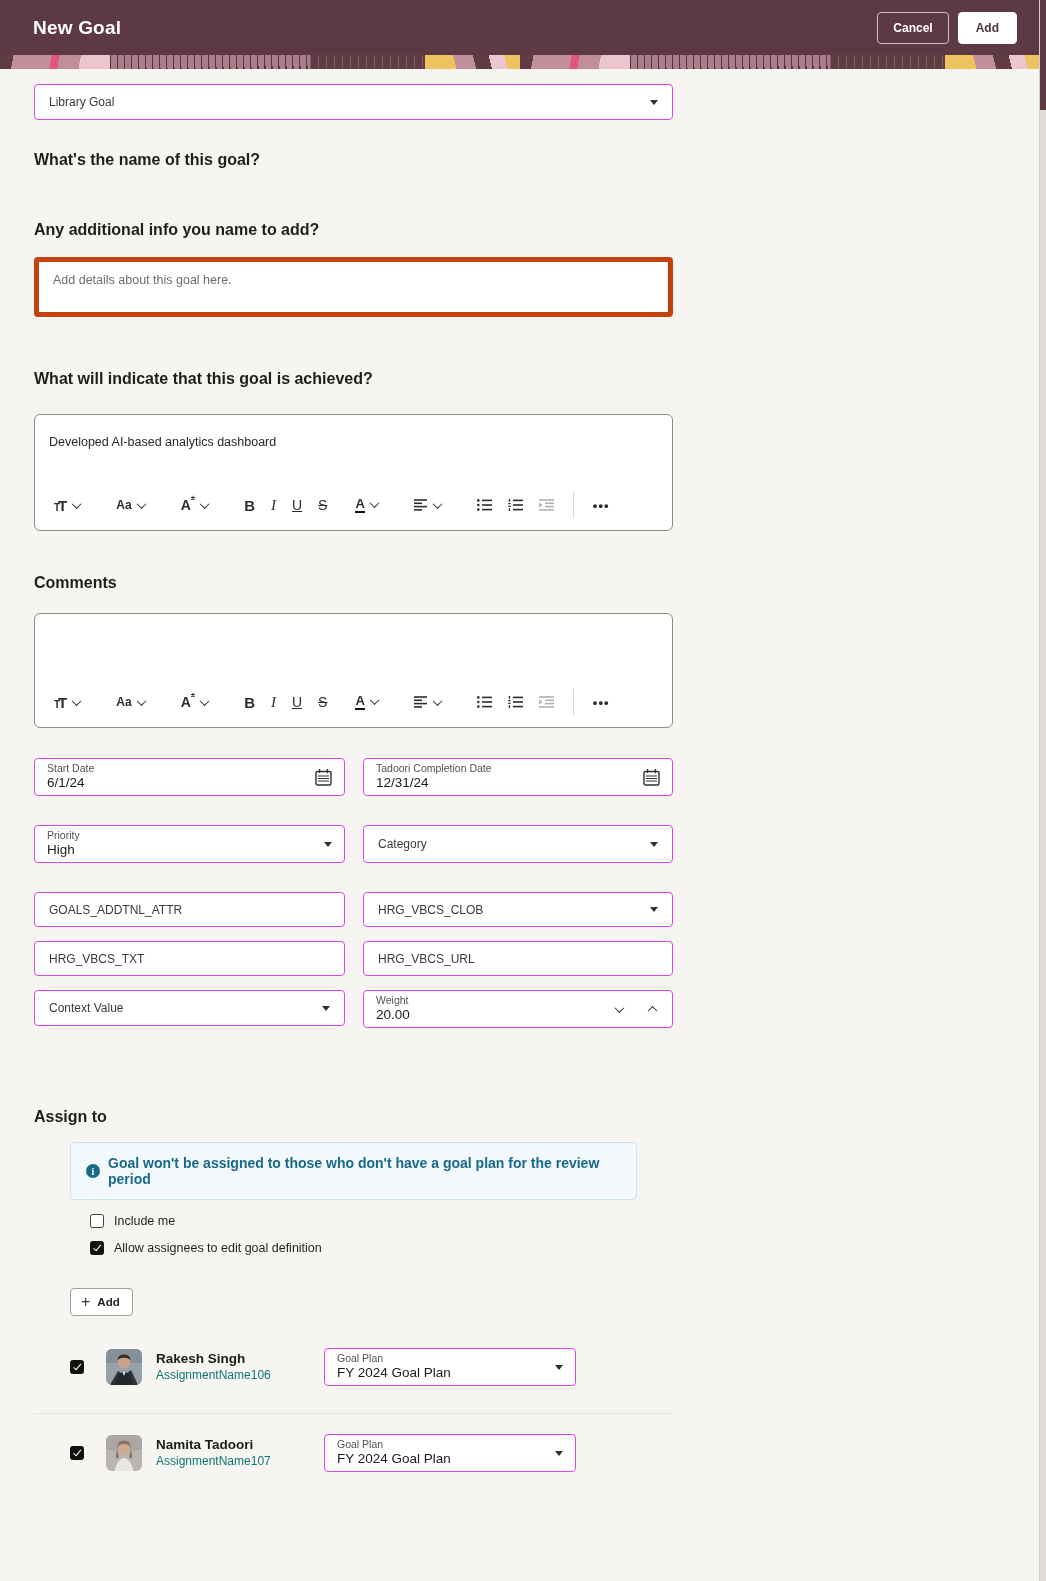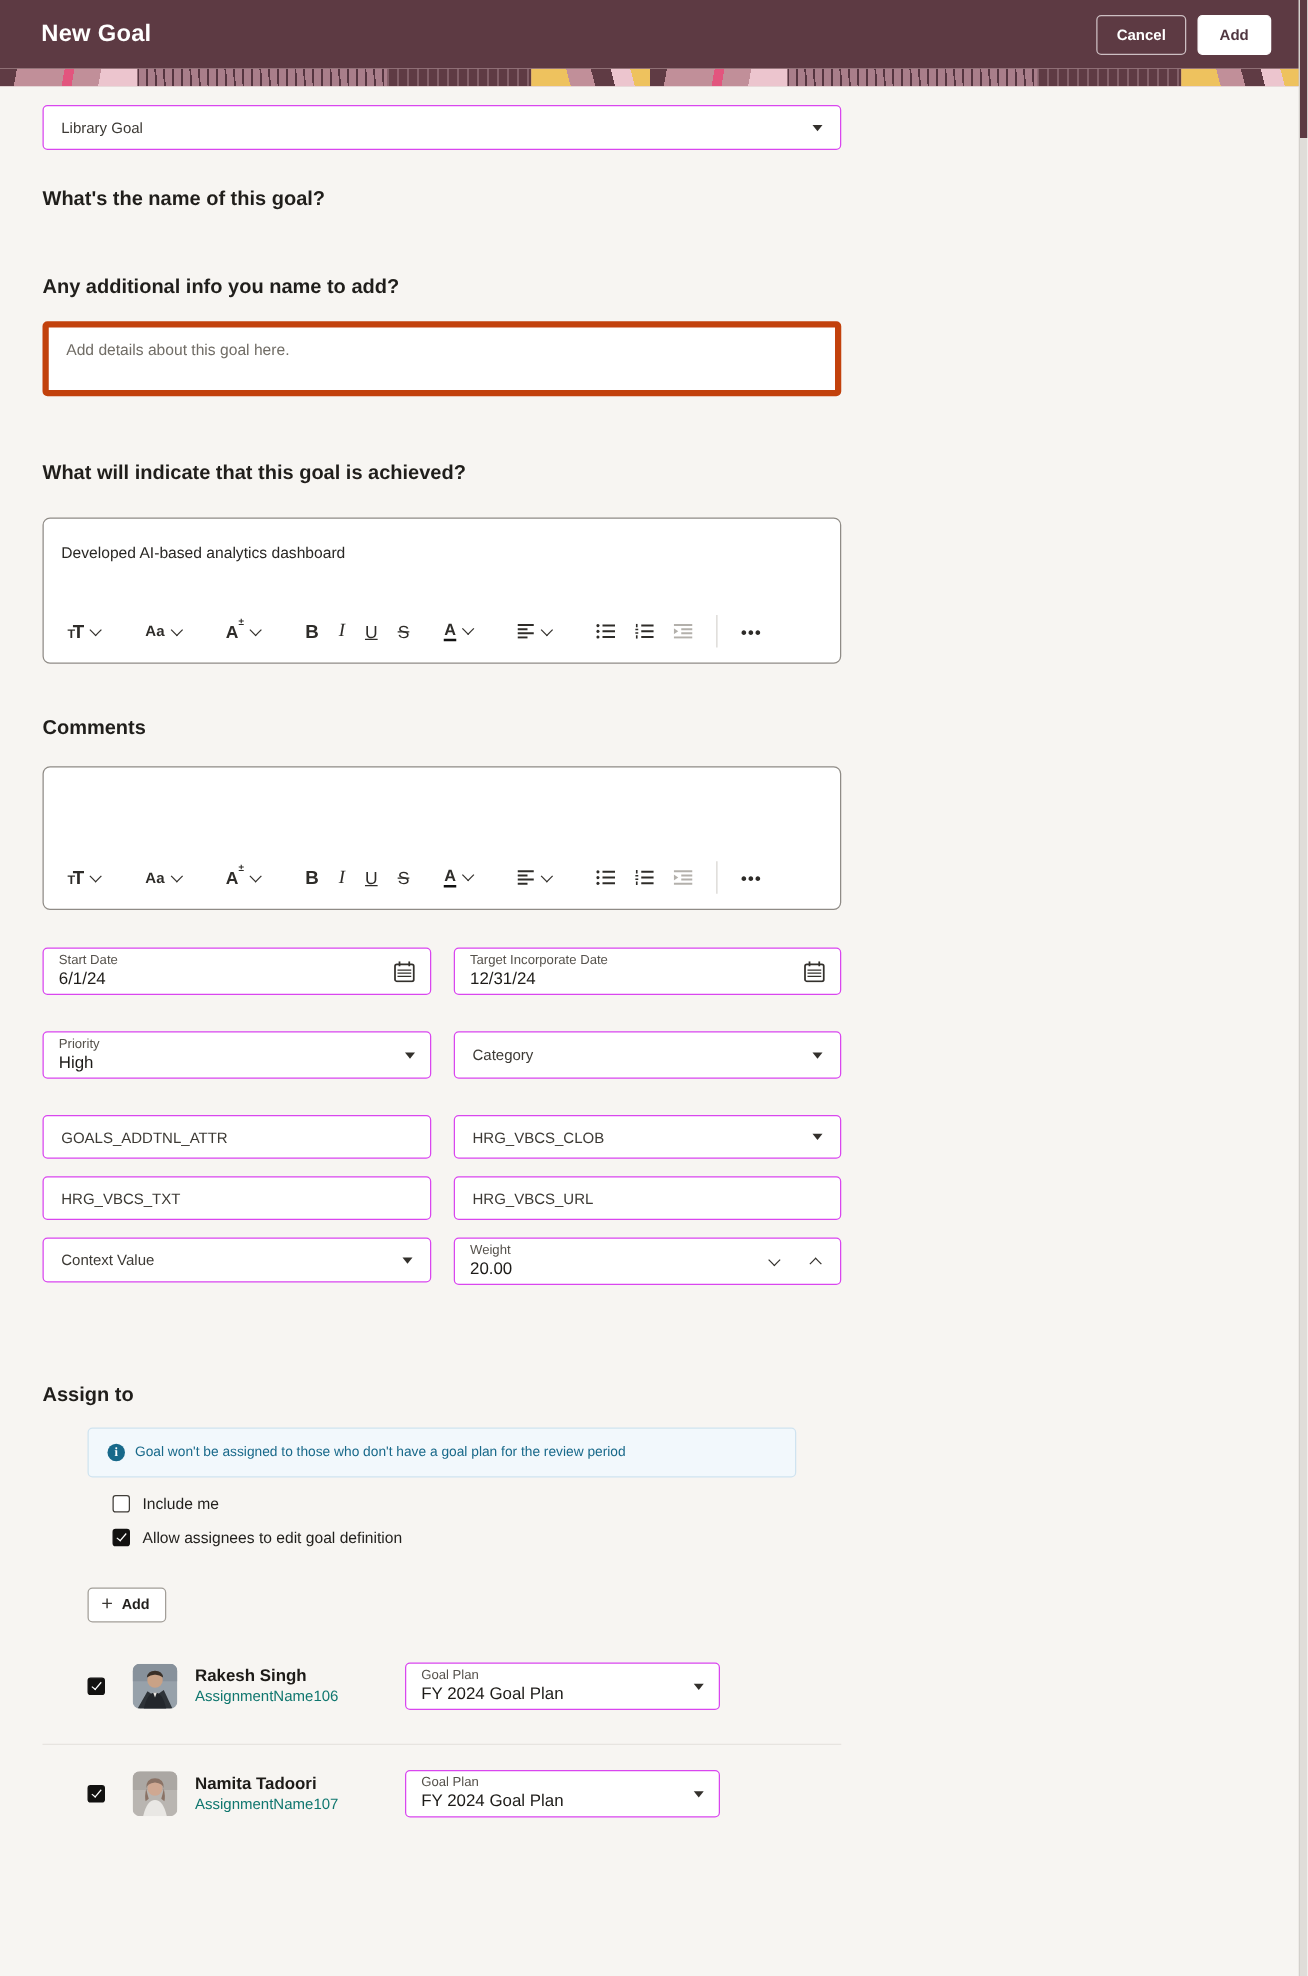--- a/index.html
+++ b/index.html
@@ -112,21 +112,21 @@
   .g-strike { font-size:14px; text-decoration:line-through; }
   .g-color { font-size:13px; font-weight:bold; border-bottom:2.5px solid #111; line-height:1.05; }
   .tb-divider { width:1px; height:26px; background:#d8d5d1; margin:0 8px; }
   .g-more { font-size:13px; font-weight:bold; letter-spacing:1px; }
   .tb-svg { display:block; }
   
   .banner {
     margin-left:36px; width:567px; background:#f2f8fc; border:1px solid #cfe3f0; border-radius:4px;
     padding:12px 15px; display:flex; align-items:center; gap:8px;
   }
-  .banner-text { font-size:11px; font-weight:normal; color:#18698a; }
+  .banner-text { font-size:14px; font-weight:bold; color:#18698a; }
   .info-icon {
     width:14px; height:14px; border-radius:50%; background:#18698a; color:#fff;
     font-size:10px; font-weight:bold; display:flex; align-items:center; justify-content:center;
     font-family:"Liberation Serif", serif; flex:0 0 14px;
   }
   .check-row { margin-left:56px; display:flex; align-items:flex-end; gap:10px; }
   .checkbox {
     width:14px; height:14px; border:1.6px solid #403d38; border-radius:2.5px; background:#fff;
     display:flex; align-items:center; justify-content:center; cursor:pointer; flex:0 0 14px;
   }
@@ -409,21 +409,21 @@
           <line x1="12.4" y1="0" x2="12.4" y2="4" stroke="#33302c" stroke-width="1.4"></line>
           <g stroke="#33302c" stroke-width="1">
             <line x1="3" y1="7" x2="14" y2="7"></line>
             <line x1="3" y1="9.5" x2="14" y2="9.5"></line>
             <line x1="3" y1="12" x2="14" y2="12"></line>
           </g>
         </svg>
     </div>
     <div class="field-box stack-box col-r">
       <span class="stack-text">
-        <span class="stack-label">Target Incorporate Date</span>
+        <span class="stack-label">Tadoori Completion Date</span>
         <span class="stack-value">12/31/24</span>
       </span>
       <svg class="cal-icon" width="17" height="17" viewBox="0 0 17 17">
           <rect x="1" y="2.5" width="15" height="13.5" rx="1.5" fill="none" stroke="#33302c" stroke-width="1.4"></rect>
           <line x1="4.6" y1="0" x2="4.6" y2="4" stroke="#33302c" stroke-width="1.4"></line>
           <line x1="12.4" y1="0" x2="12.4" y2="4" stroke="#33302c" stroke-width="1.4"></line>
           <g stroke="#33302c" stroke-width="1">
             <line x1="3" y1="7" x2="14" y2="7"></line>
             <line x1="3" y1="9.5" x2="14" y2="9.5"></line>
             <line x1="3" y1="12" x2="14" y2="12"></line>

